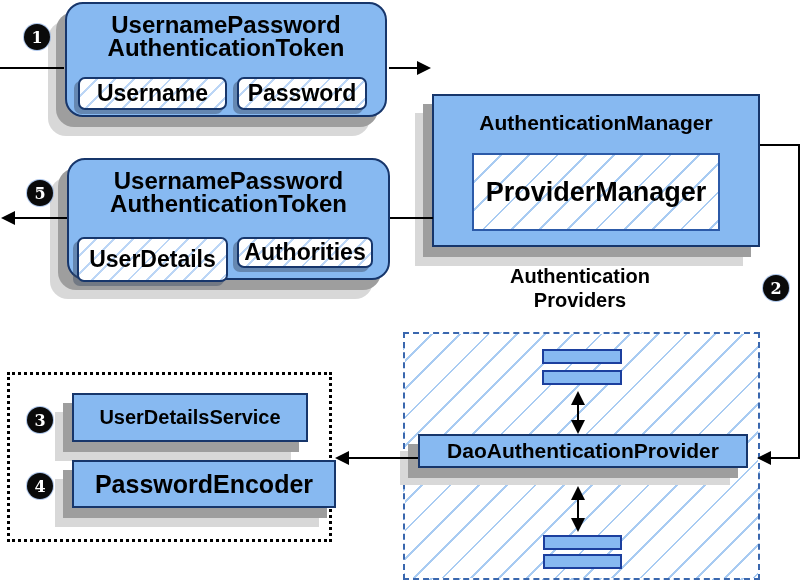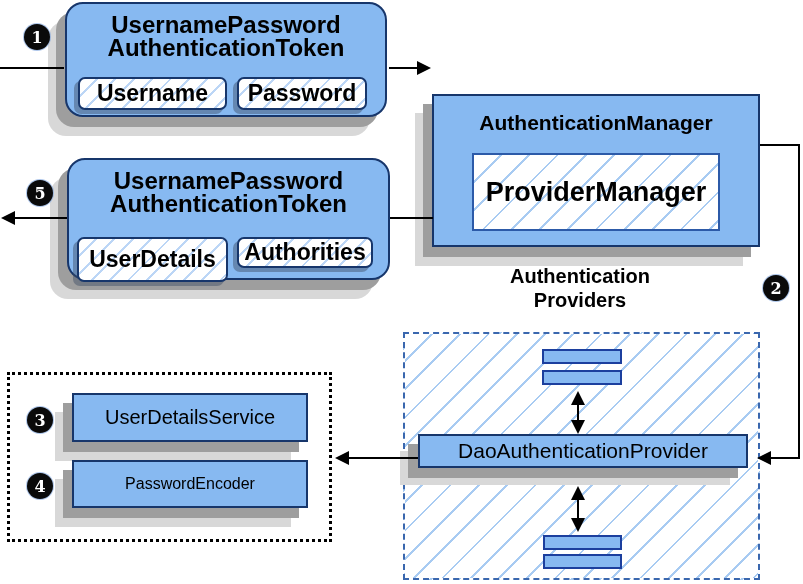--- a/index.html
+++ b/index.html
@@ -46,21 +46,21 @@
   }
   .inner-hatch { border: 2px solid #2C5AA8; display:flex; align-items:center; justify-content:center; font-size:27px; font-weight:bold; z-index:3; }
   .providers-region { border: 2px dashed var(--dashed-border, #3A67AE); z-index:1; }
   .bar {
     position:absolute; box-sizing:border-box; z-index:2;
     background: var(--node-fill, #87B9F1);
     border: 2px solid #1C3F9E;
   }
   .label-bar {
     display:flex; align-items:center; justify-content:center;
-    font-weight:normal; z-index:3;text-align:right;
+    font-weight:bold; z-index:3;text-align:right;
   }
   .dotted-group {
     position:absolute; box-sizing:border-box;
     border: 3px dotted #000; background: transparent; z-index:1;
   }
   .group-label {
     position:absolute; text-align:center; z-index:2;
     font-size: 20px; font-weight: bold; line-height: 24px; color:#000;
   }
   .badge {
@@ -154,15 +154,15 @@
 
   <div class="node label-bar" style="left:418px; top:434px; width:330px; height:34px; font-size:21px; box-shadow:-10px 10px 0 var(--shadow-dark,#9E9E9E), -18px 17px 0 var(--shadow-light,#D8D8D8);">DaoAuthenticationProvider</div>
 
   <div class="bar" style="left:543px; top:535px; width:79px; height:15px;"></div>
   <div class="bar" style="left:543px; top:554px; width:79px; height:15px;"></div>
 
   <div class="dotted-group" style="left:7px; top:372px; width:325px; height:170px;"></div>
 
   <div class="node label-bar shadowed" style="left:72px; top:393px; width:236px; height:49px; font-size:20px;">UserDetailsService</div>
 
-  <div class="node label-bar shadowed" style="left:72px; top:460px; width:236px; height:48px; font-size:16px;">PasswordEncoder</div>
+  <div class="node label-bar shadowed" style="left:72px; top:460px; width:264px; height:48px; font-size:25px;">PasswordEncoder</div>
 
 </div>
 
 </body></html>

